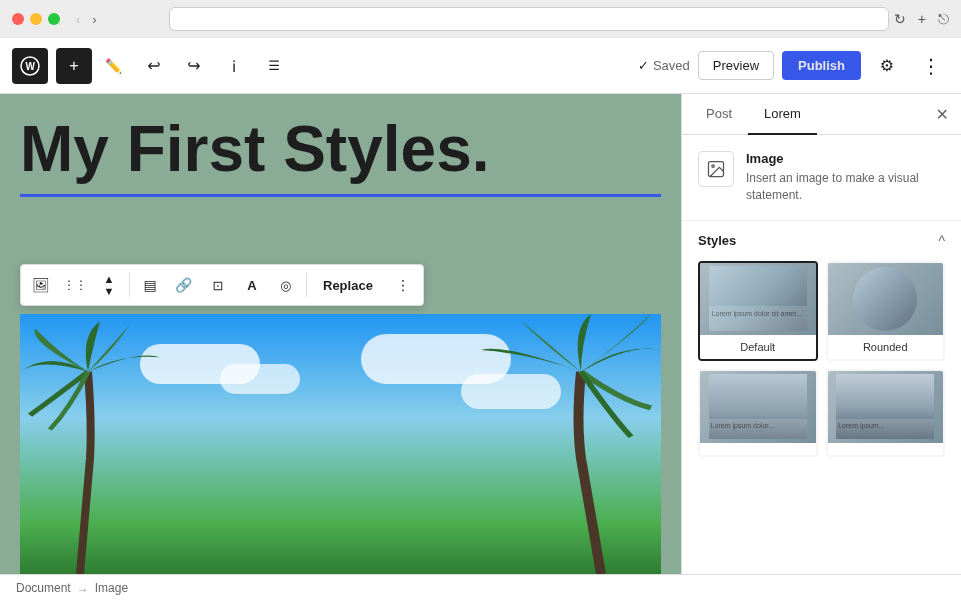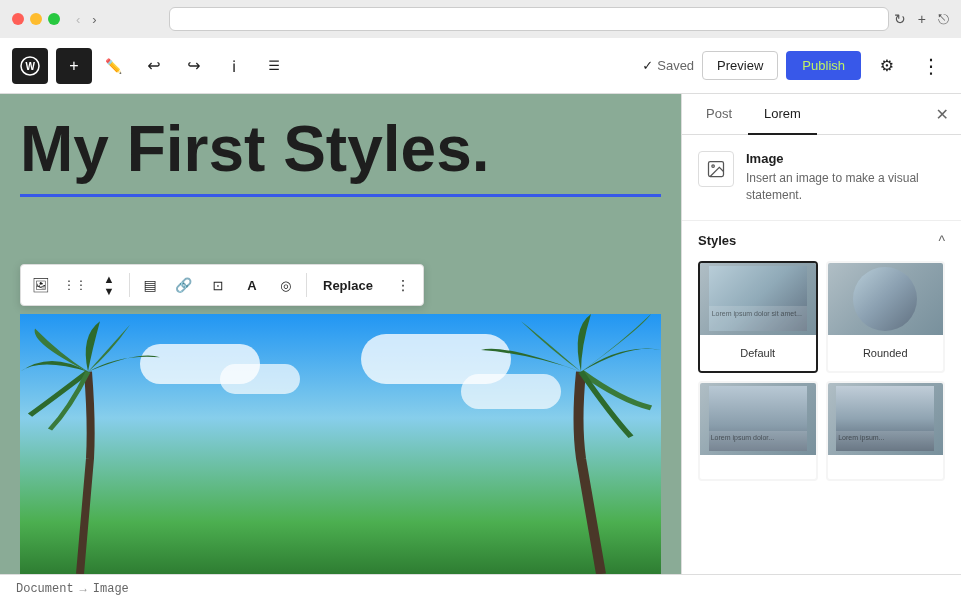--- a/index.html
+++ b/index.html
@@ -80,23 +80,23 @@
     .saved-label {
       display: flex; align-items: center; gap: 4px;
       color: #666; font-size: 13px;
     }
     .preview-btn {
       background: none; border: 1px solid #ccc;
       border-radius: 4px; padding: 6px 14px;
       font-size: 13px; cursor: pointer; color: #1e1e1e;
     }
     .publish-btn {
-      background: #3858e9; color: #bef264;
+      background: #3858e9; color: #e5e5e5;
       border: none; border-radius: 4px;
-      padding: 7px 16px; font-size: 13px; font-weight: 400;
+      padding: 7px 16px; font-size: 13px; font-weight: 700;
       cursor: pointer;
     }
     .settings-btn {
       width: 36px; height: 36px;
       background: none; border: none;
       border-radius: 4px;
       display: flex; align-items: center; justify-content: center;
       cursor: pointer; color: #1e1e1e; font-size: 16px;
     }
     .more-btn {
@@ -280,36 +280,35 @@
       display: flex;
       align-items: center;
       justify-content: center;
       overflow: hidden;
       position: relative;
     }
     .style-label {
       font-size: 11px;
       color: #333;
       text-align: center;
-      padding: 12px;
+      padding: 6px;
       background: #fff;
     }
 
     
     .breadcrumb {
       background: #fff;
       border-top: 1px solid #ddd;
       padding: 6px 16px;
       font-size: 12px;
       color: #666;
       display: flex;
-      align-items: flex-end;
+      align-items: flex-start;
       gap: 6px;
       height: 28px;
-      font-family: Liberation Mono, monospace;
     }
     .breadcrumb-arrow { color: #999; }
   </style>
 </head>
 <body>
 
 <div class="titlebar">
   <div class="traffic-lights">
     <div class="traffic-light tl-red"></div>
     <div class="traffic-light tl-yellow"></div>

